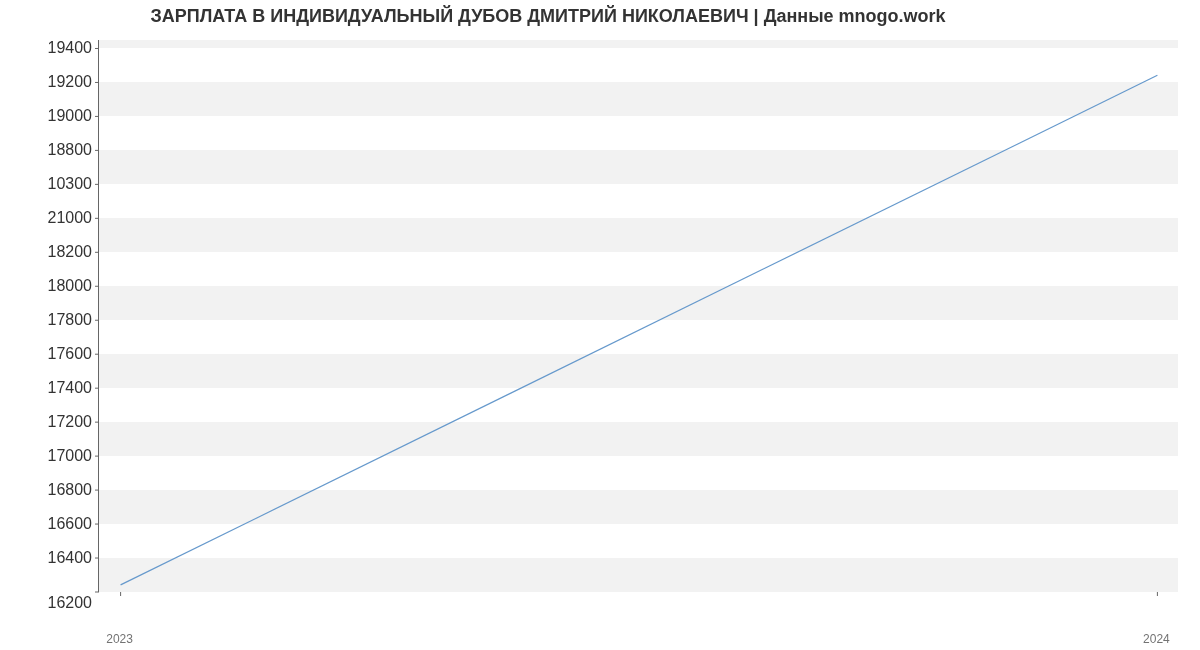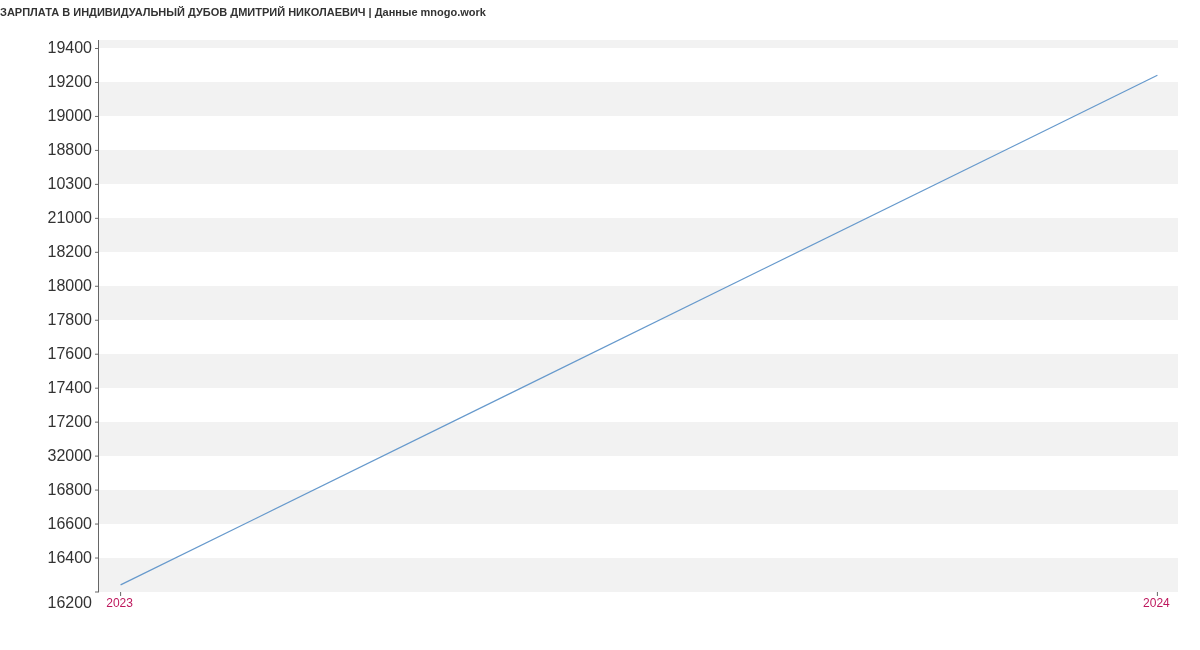--- a/index.html
+++ b/index.html
@@ -16,21 +16,22 @@
   .chart-wrap {
     position: relative;
     width: 1200px;
     height: 650px;
   }
   .title {
     position: absolute;
     top: 6px;
     left: 0;
     width: 1096px;
-    font-size: 11px;
+    text-align: center;
+    font-size: 18px;
     font-weight: bold;
     color: #333333;
   }
   .plot {
     position: absolute;
     left: 98px;
     top: 40px;
     width: 1080px;
     height: 552px;
     border-left: 1px solid #666666;
@@ -46,23 +47,23 @@
   .y-tick-label {
     position: absolute;
     right: 1108px; 
     transform: translateY(-50%);
     color: #333333;
     font-size: 16px;
     text-align: right;
   }
   .x-tick-label {
     position: absolute;
-    top: 596px;
+    top: 632px;
     transform: translateX(-50%);
-    color: #be185d;
+    color: #737373;
     font-size: 12px;
     text-align: center;
   }
   .line-series {
     stroke: #6699cc;
     stroke-width: 1.2;
     fill: none;
   }
   .axis-tick {
     stroke: #666666;
@@ -107,21 +108,21 @@
         <line x1="21.6" x2="21.6" y1="552" y2="556" class="axis-tick"></line>
         <line x1="1058.4" x2="1058.4" y1="552" y2="556" class="axis-tick"></line>
         <path d="M21.60 544.87 L1058.40 35.33" class="line-series" stroke="#6699cc"></path>
       </svg>
   </div>
 
 <div class="y-tick-label" style="top: 603px;">16200</div>
     <div class="y-tick-label" style="top: 558.031px;">16400</div>
     <div class="y-tick-label" style="top: 524.062px;">16600</div>
     <div class="y-tick-label" style="top: 490.092px;">16800</div>
-    <div class="y-tick-label" style="top: 456.123px;">32000</div>
+    <div class="y-tick-label" style="top: 456.123px;">17000</div>
     <div class="y-tick-label" style="top: 422.154px;">17200</div>
     <div class="y-tick-label" style="top: 388.185px;">17400</div>
     <div class="y-tick-label" style="top: 354.215px;">17600</div>
     <div class="y-tick-label" style="top: 320.246px;">17800</div>
     <div class="y-tick-label" style="top: 286.277px;">18000</div>
     <div class="y-tick-label" style="top: 252.308px;">18200</div>
     <div class="y-tick-label" style="top: 218.338px;">21000</div>
     <div class="y-tick-label" style="top: 184.369px;">10300</div>
     <div class="y-tick-label" style="top: 150.4px; margin-left: 34px;">18800</div>
     <div class="y-tick-label" style="top: 116.431px;">19000</div>

